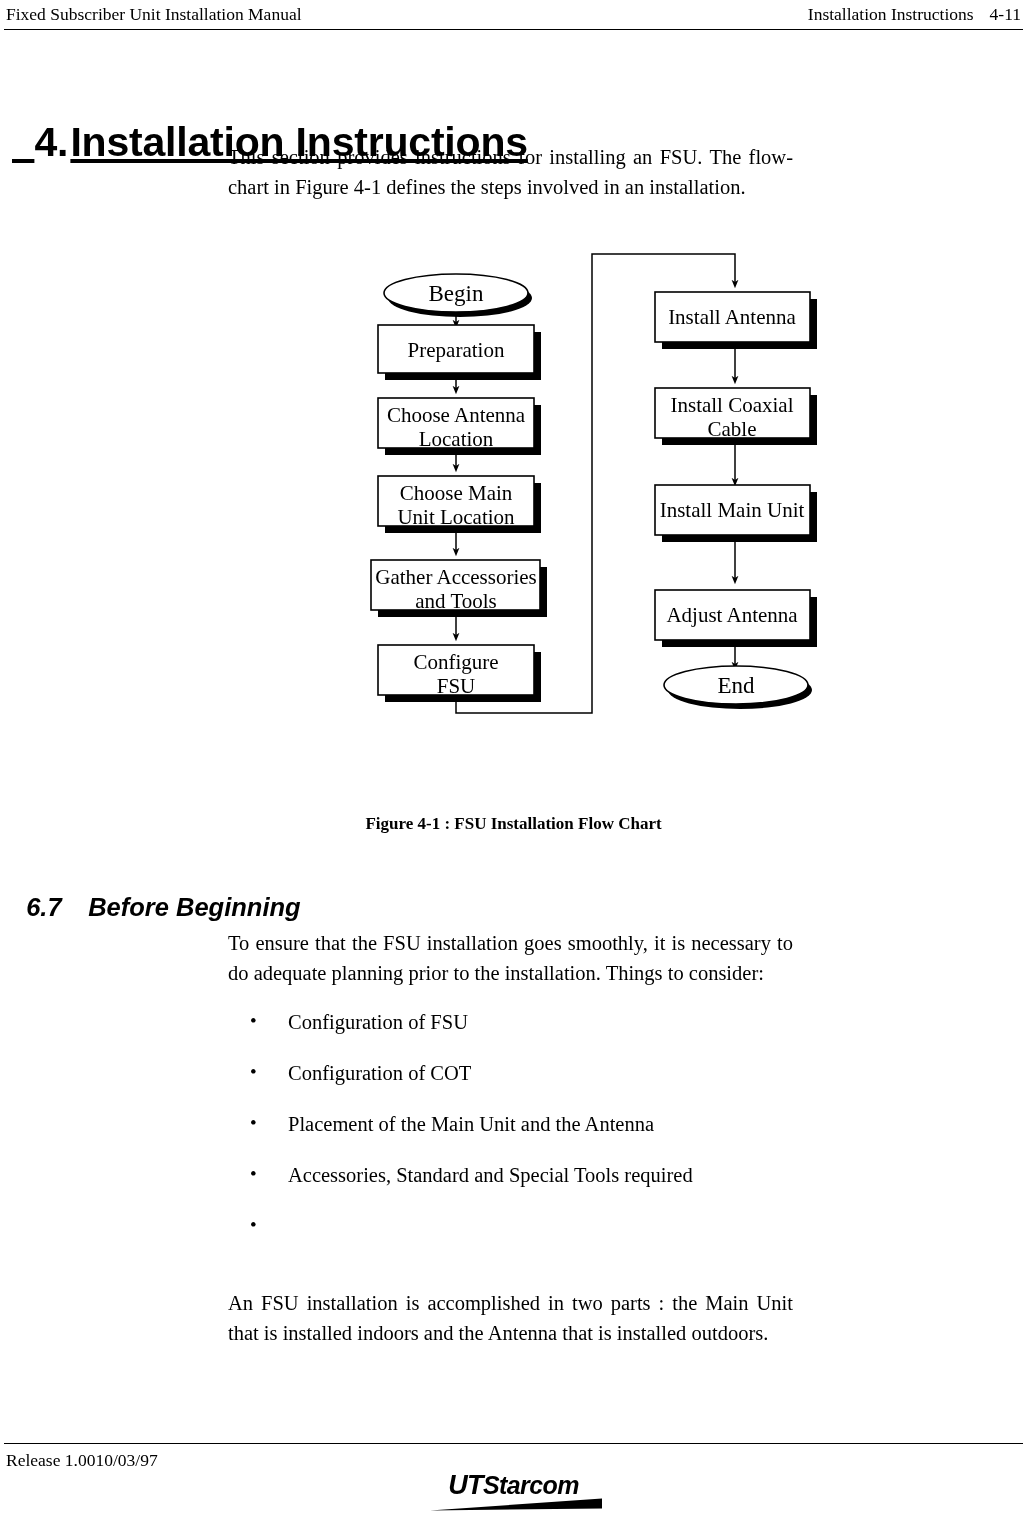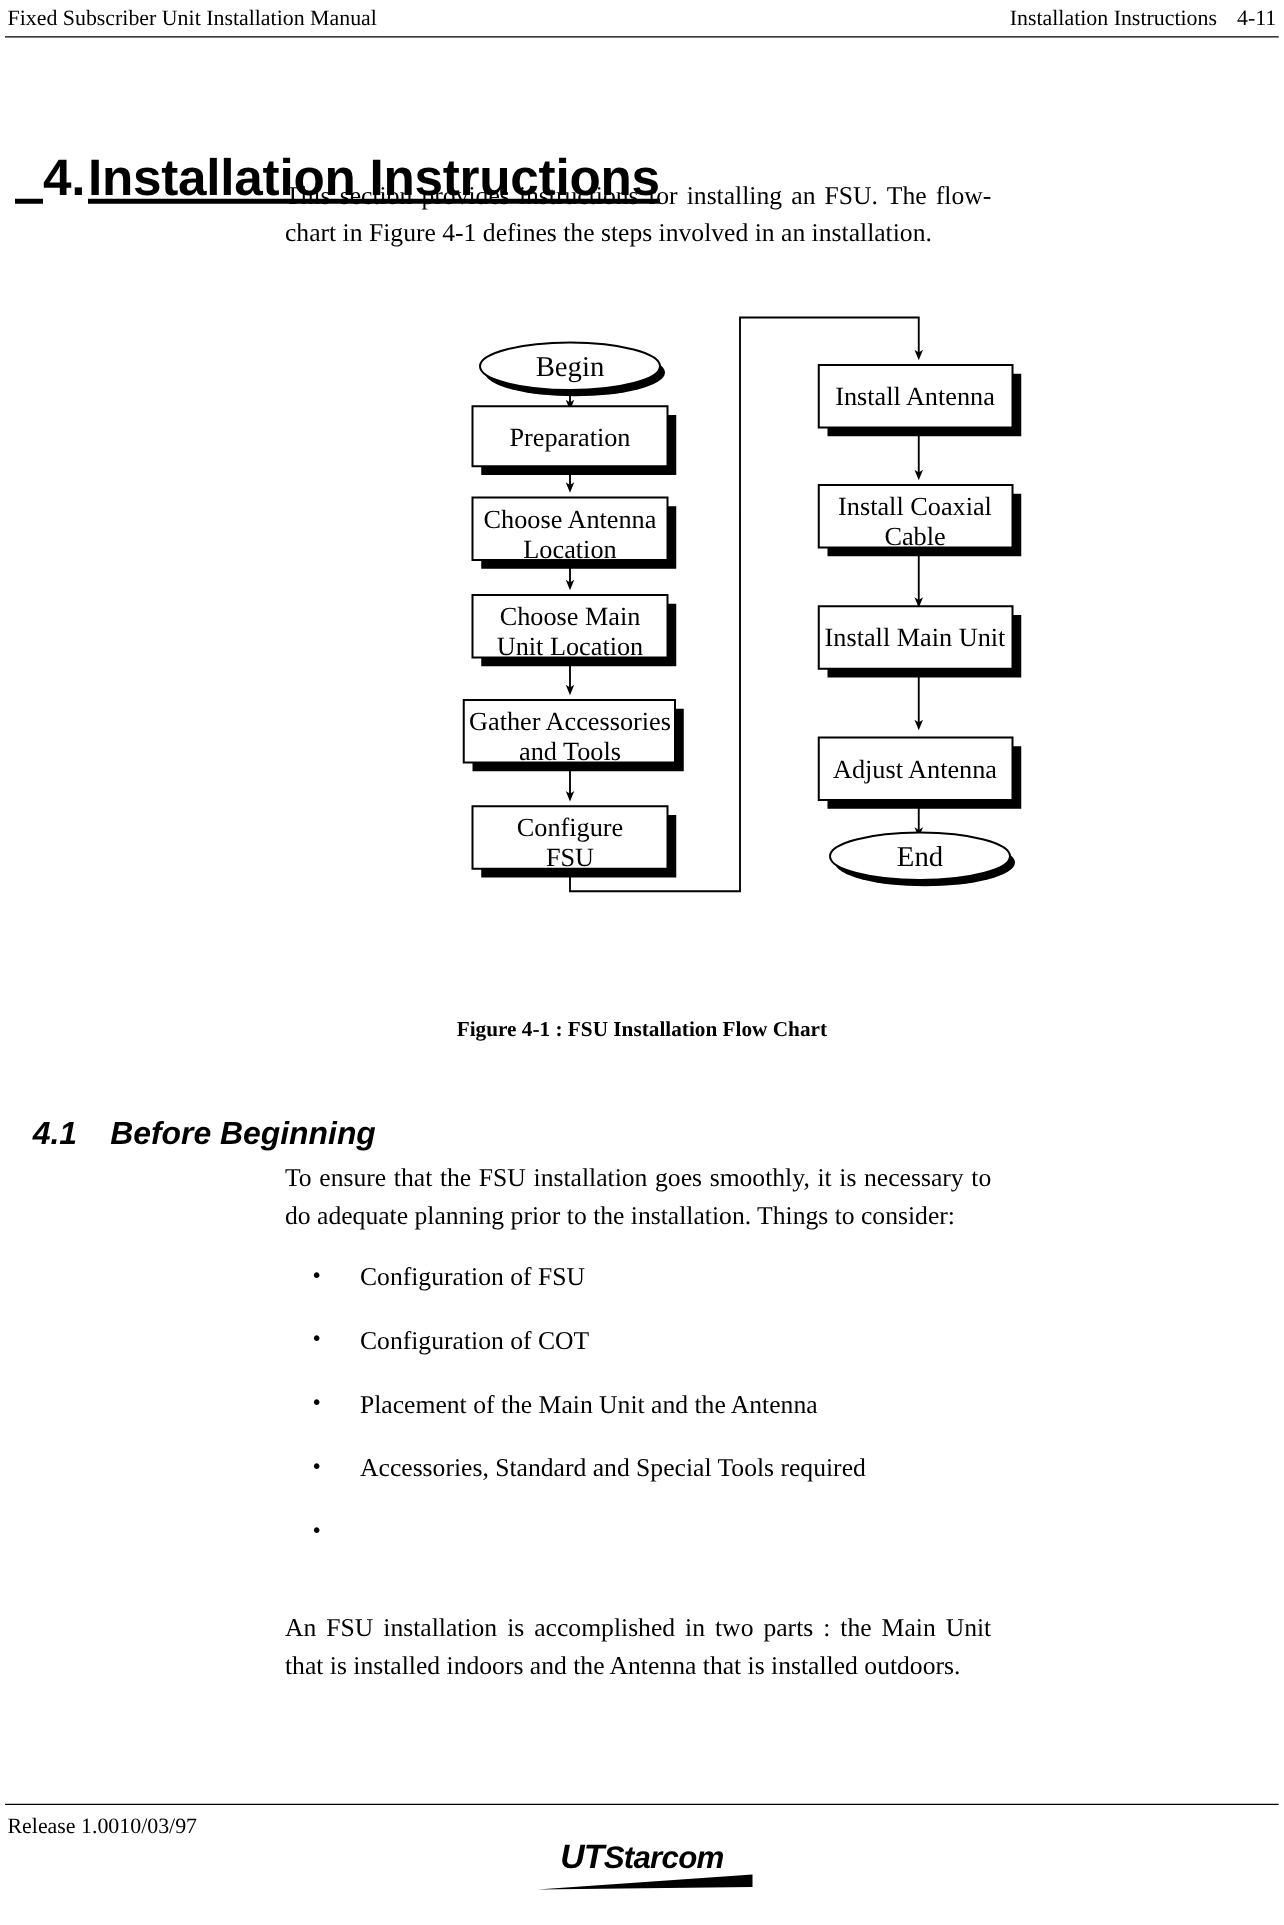--- a/index.html
+++ b/index.html
@@ -271,21 +271,21 @@
       <ellipse cx="740" cy="450" rx="72" ry="19" fill="#000"></ellipse>
       <ellipse cx="736" cy="445" rx="72" ry="19" fill="#fff" stroke="#000" stroke-width="1.6"></ellipse>
       <text x="736" y="445" text-anchor="middle" dominant-baseline="central" font-family="Liberation Serif, serif" font-size="23" fill="#000">End</text>
     </g>
   </svg>
 </div>
 
 <div id="fig-caption">Figure 4-1 : FSU Installation Flow Chart</div>
 
 <h2 class="sub-title">
-  <span class="num">4.1</span><span>Before Beginning</span>
+  <span class="num">6.7</span><span>Before Beginning</span>
 </h2>
 
 <p class="body-par" id="par-ensure">To ensure that the FSU installation goes smoothly, it is necessary to do adequate planning prior to the installation.  Things to consider:</p>
 
 <ul id="bullet-list">
   <li>
     <span class="bullet">•</span>
     <span>Configuration of FSU</span>
   </li>
   <li>

